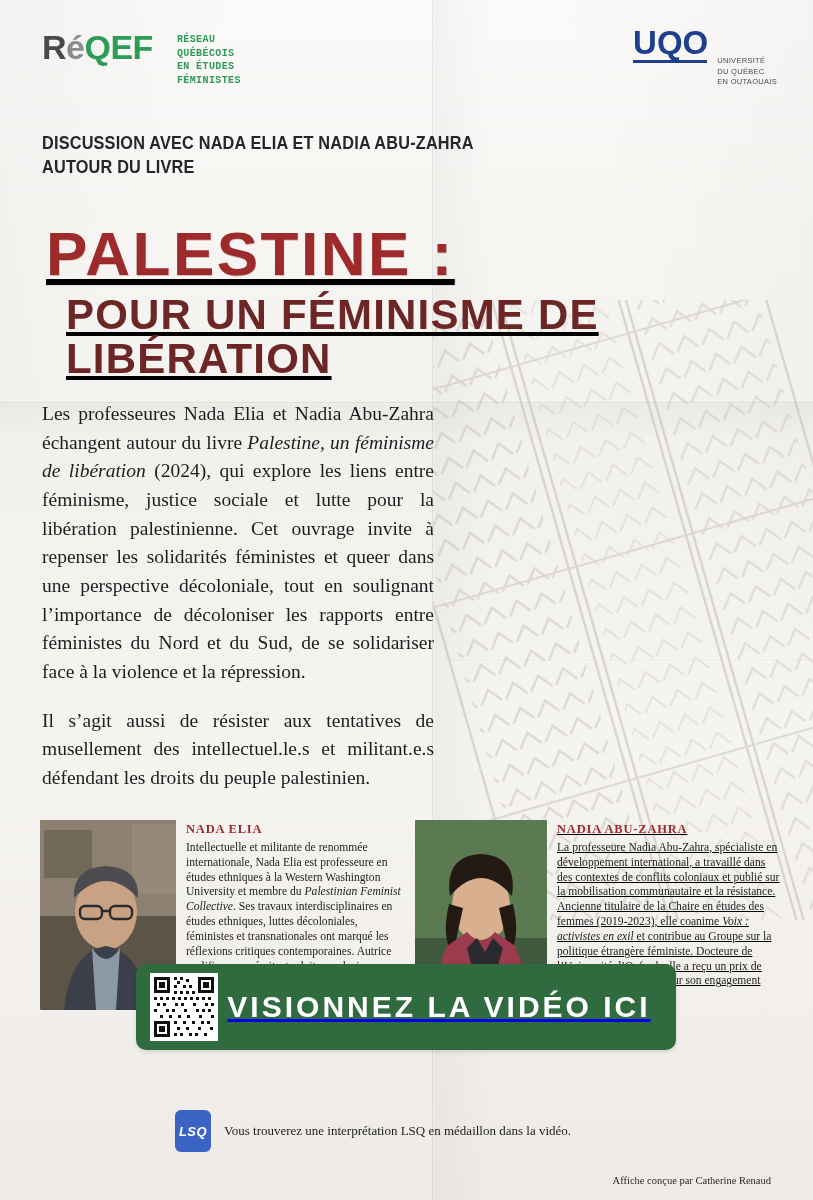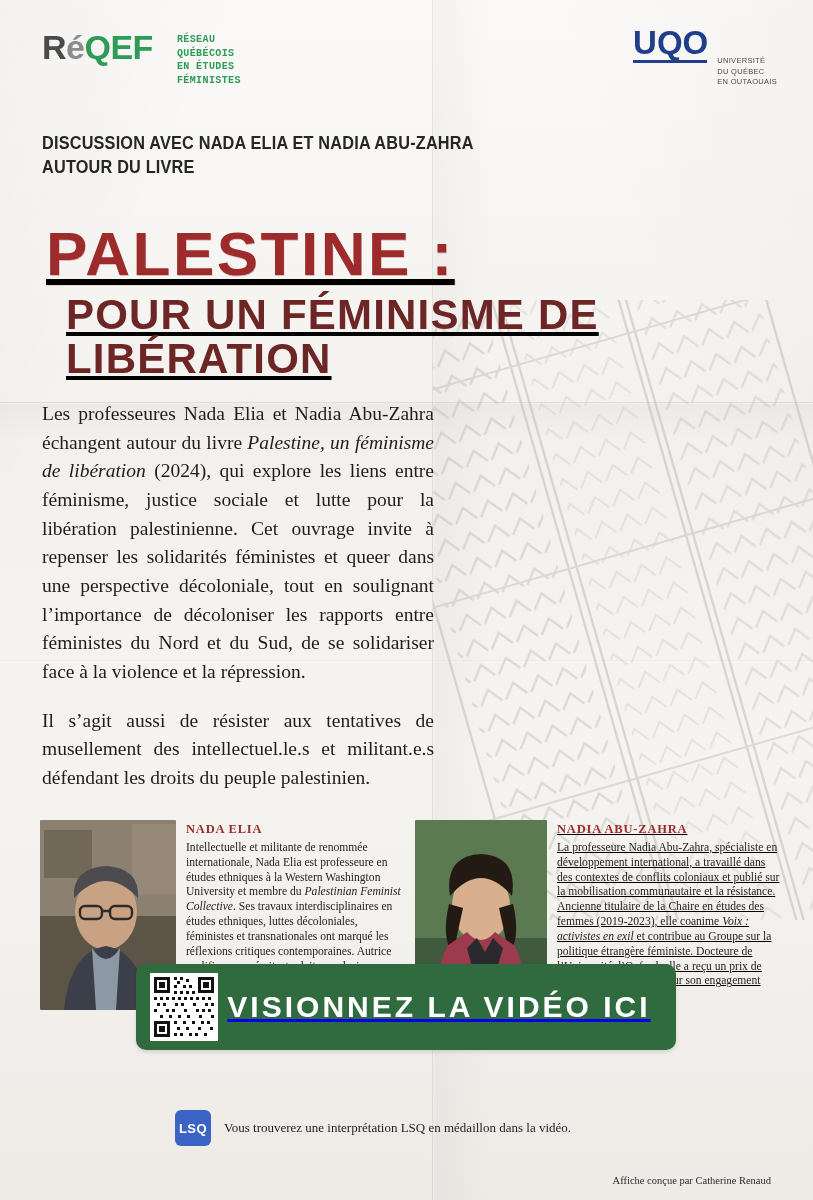--- a/index.html
+++ b/index.html
@@ -146,23 +146,23 @@
     letter-spacing: 3px; text-transform: uppercase;
     padding-right: 16px;
   }
 
   
   .lsq-row {
     position: absolute; left: 175px; top: 1110px;
     display: flex; align-items: center; gap: 13px;
   }
   .lsq-badge {
-    width: 36px; height: 36px; border-radius: 6px;
+    width: 36px; height: 42px; border-radius: 6px;
     background: #3a63c4; position: relative;
-    display: flex; align-items: center; justify-content: center;
+    display: flex; align-items: center; justify-content: center; font-style: italic;
   }
   .lsq-badge .txt {
     font-family: "Liberation Sans", sans-serif;
     font-weight: 700; font-size: 13px; color: #ffffff; letter-spacing: 0.5px;
   }
   .lsq-text {
     font-family: "Liberation Serif", serif;
     font-size: 13px; color: #1d1d1d;
   }
 

